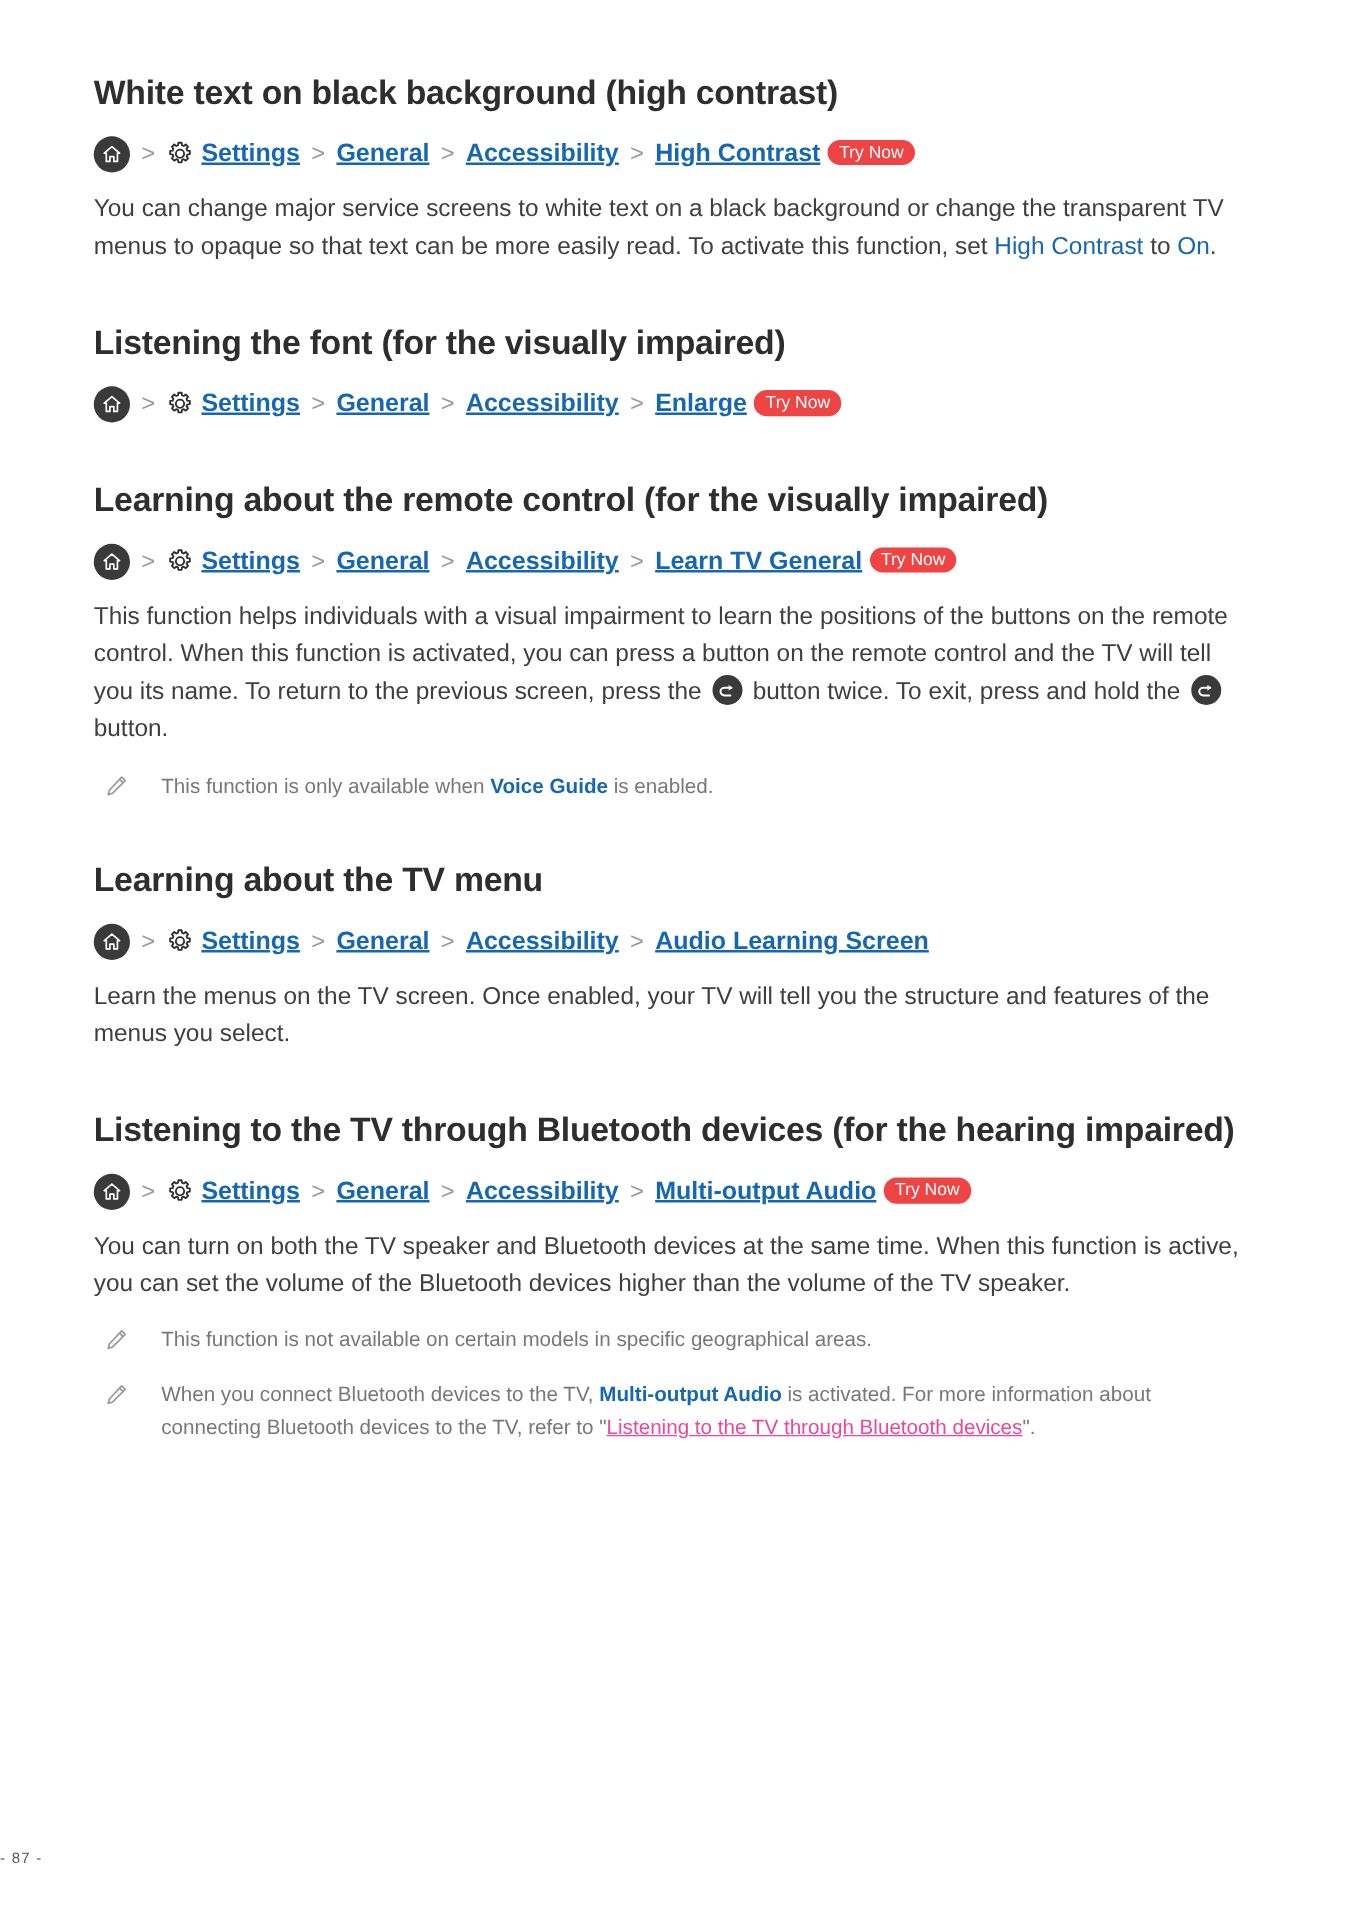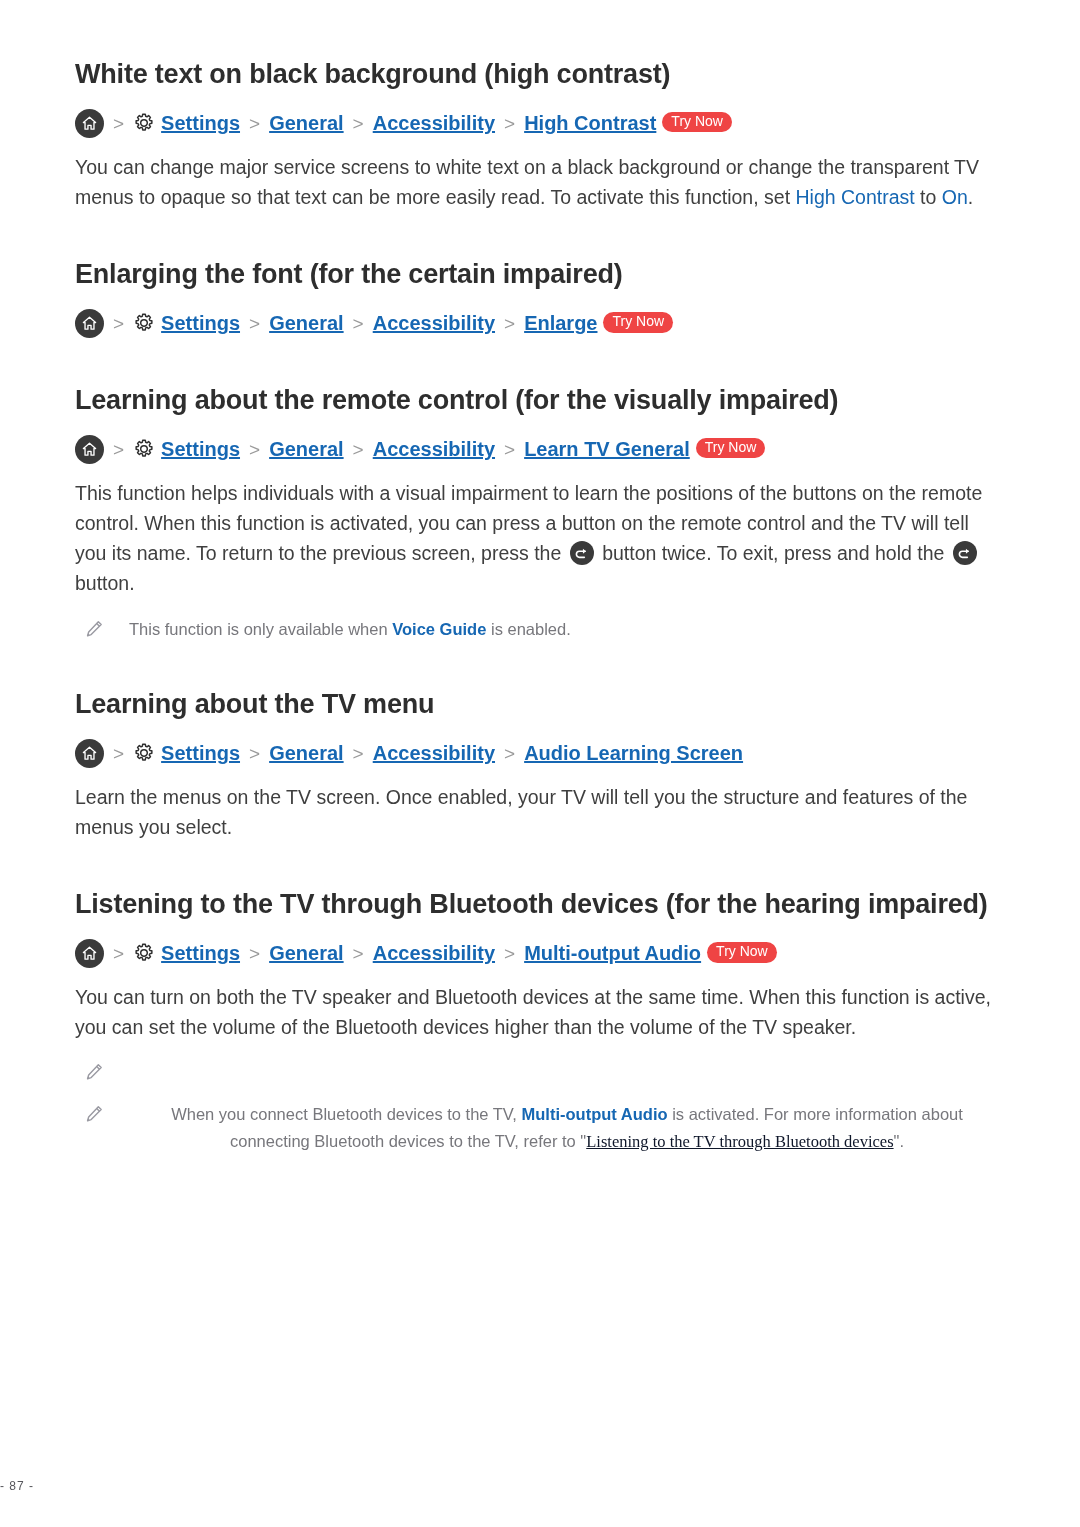--- a/index.html
+++ b/index.html
@@ -98,43 +98,41 @@
     max-width: 930px;
   }
   .blue {
     color: #1667b3;
   }
   .note {
     display: flex;
     align-items: flex-start;
     margin-top: 17px;
     max-width: 930px;
-    text-align: center;
   }
   .note-icon {
     width: 22px;
     height: 22px;
     flex: 0 0 auto;
     margin-right: 24px;
     margin-left: 8px;
     margin-top: 3px;
   }
   .note-text {
     font-size: 16.5px;
     line-height: 1.6;
     color: #77777c;
   }
   .note-text .blue-b {
     color: #1667b3;
     font-weight: 700;
   }
   .note-text .ulink {
-    color: #0f172a;
+    color: #ec4899;
     text-decoration: underline;
-    font-family: Liberation Serif, serif;
   }
   .ret-icon {
     display: inline-block;
     width: 24px;
     height: 24px;
     border-radius: 50%;
     background: #3a3a3a;
     vertical-align: -5px;
     position: relative;
     margin: 0 3px;
@@ -183,21 +181,21 @@
           <span class="crumb-link">General</span>
           <span class="chev">&gt;</span>
           <span class="crumb-link">Accessibility</span>
           <span class="chev">&gt;</span>
           <span class="crumb-link">High Contrast</span>
           <span class="try-now">Try Now</span>
         </div>
         <p class="body"><span>You can change major service screens to white text on a black background or change the transparent TV menus to opaque so that text can be more easily read. To activate this function, set </span><span class="blue">High Contrast</span><span> to </span><span class="blue">On</span><span>.</span></p>
       </div>
       <div class="sec">
-        <h2 class="section-title">Enlarging the font (for the certain impaired)</h2>
+        <h2 class="section-title">Listening the font (for the visually impaired)</h2>
         <div class="breadcrumb">
           <span class="home-icon">
             <svg width="17" height="17" viewBox="0 0 24 24">
               <path d="M12 3.2 3.4 10.6h2.3V20h4.1v-5.4h4.4V20h4.1v-9.4h2.3z" fill="none" stroke="#ffffff" stroke-width="1.9" stroke-linejoin="round"></path>
             </svg>
           </span>
           <span class="chev">&gt;</span>
           <span class="gear-icon">
             <svg width="22" height="22" viewBox="0 0 24 24">
               <path d="M12 8.4a3.6 3.6 0 1 0 0 7.2 3.6 3.6 0 0 0 0-7.2z" fill="none" stroke="#2e2e2e" stroke-width="1.6"></path>
@@ -301,20 +299,21 @@
           <span class="chev">&gt;</span>
           <span class="crumb-link">Multi-output Audio</span>
           <span class="try-now">Try Now</span>
         </div>
         <p class="body"><span>You can turn on both the TV speaker and Bluetooth devices at the same time. When this function is active, you can set the volume of the Bluetooth devices higher than the volume of the TV speaker.</span></p>
         <div class="note">
           <span class="note-icon"><svg width="20" height="20" viewBox="0 0 24 24">
               <path d="M17.2 3.3 20.6 6.7 8.6 18.7 4.3 20.1 5.6 15.6z" fill="none" stroke="#9a9aa2" stroke-width="1.7" stroke-linejoin="round"></path>
               <path d="M15.2 5.4 18.6 8.8" fill="none" stroke="#9a9aa2" stroke-width="1.7"></path>
             </svg></span>
+          <span class="note-text"><span>This function is not available on certain models in specific geographical areas.</span></span>
         </div>
         <div class="note">
           <span class="note-icon"><svg width="20" height="20" viewBox="0 0 24 24">
               <path d="M17.2 3.3 20.6 6.7 8.6 18.7 4.3 20.1 5.6 15.6z" fill="none" stroke="#9a9aa2" stroke-width="1.7" stroke-linejoin="round"></path>
               <path d="M15.2 5.4 18.6 8.8" fill="none" stroke="#9a9aa2" stroke-width="1.7"></path>
             </svg></span>
           <span class="note-text"><span>When you connect Bluetooth devices to the TV, </span><span class="blue-b">Multi-output Audio</span><span> is activated. For more information about connecting Bluetooth devices to the TV, refer to "</span><span class="ulink">Listening to the TV through Bluetooth devices</span><span>".</span></span>
         </div>
       </div>
     </div>

